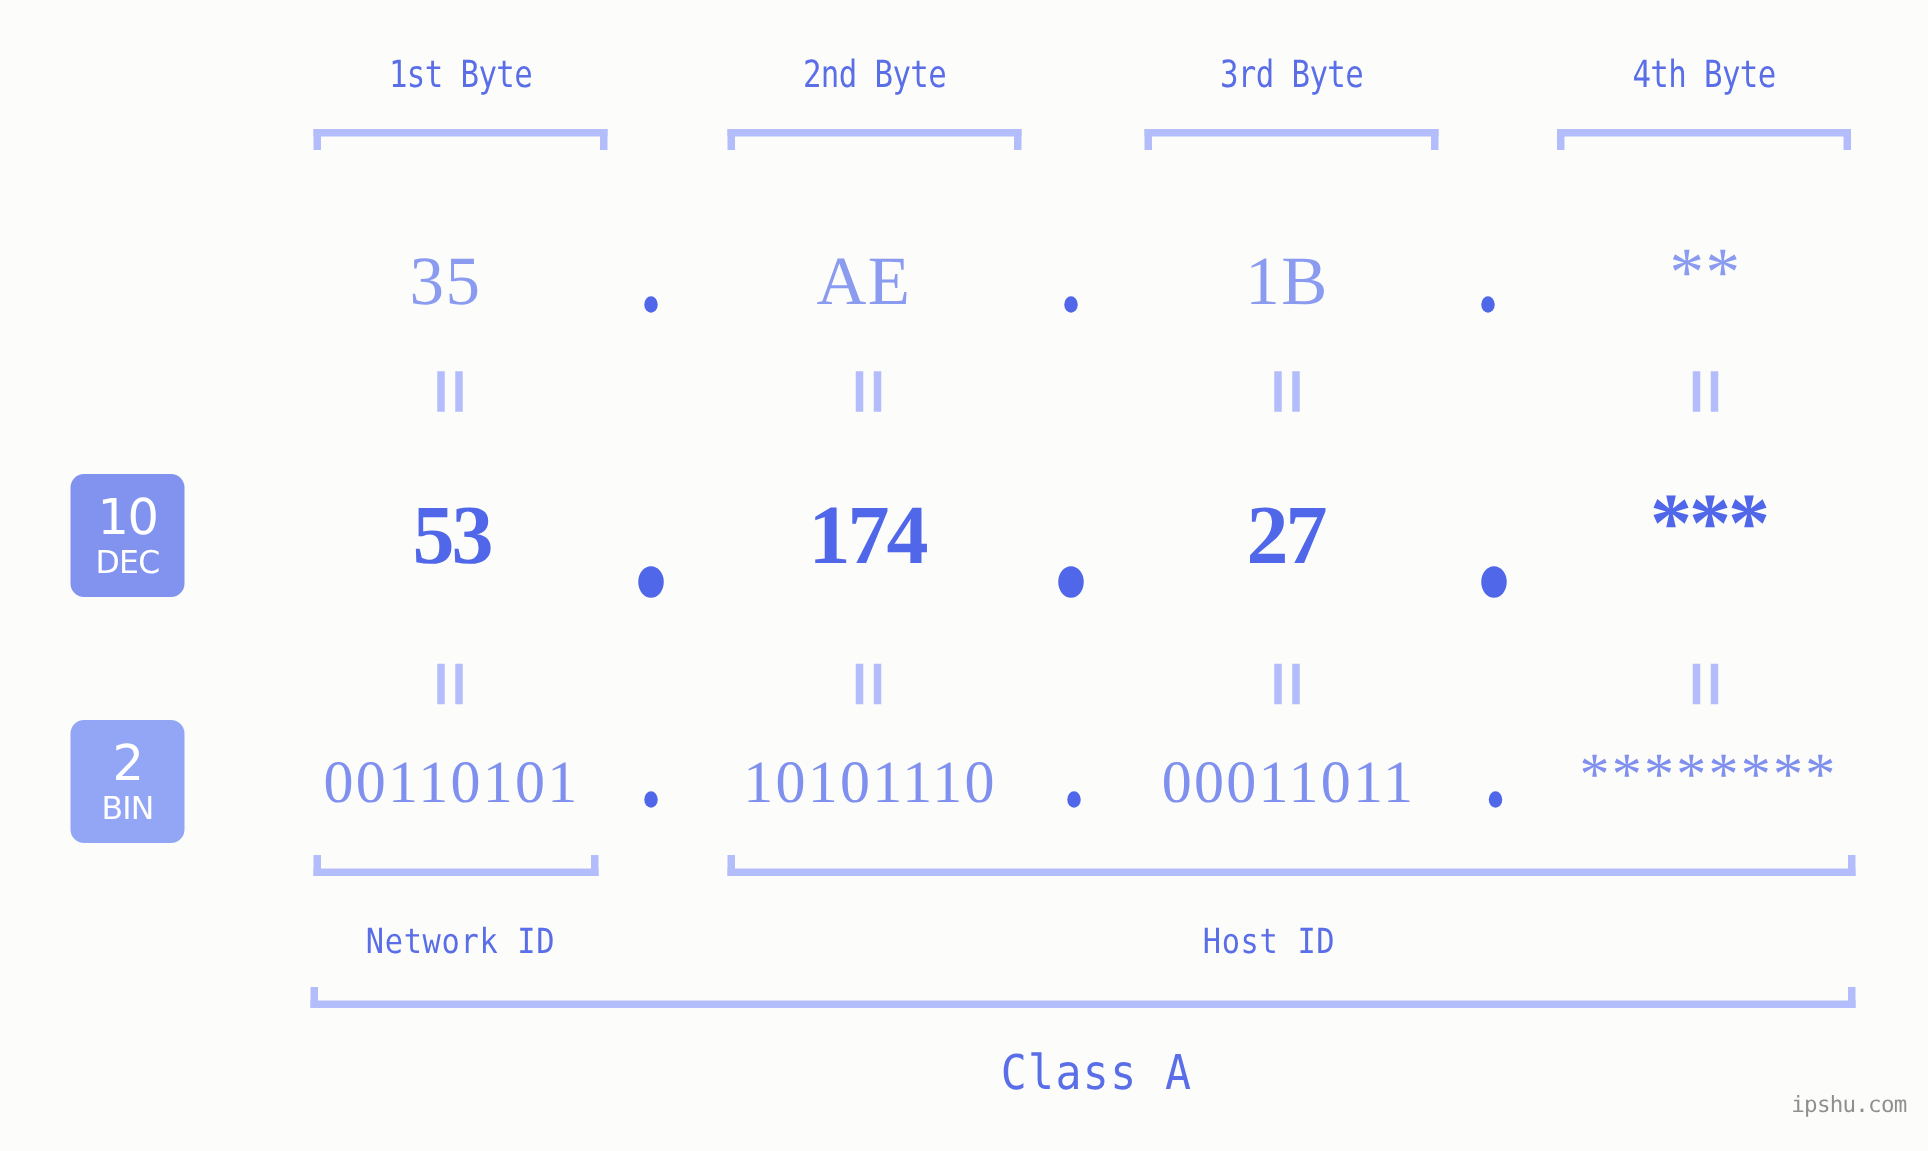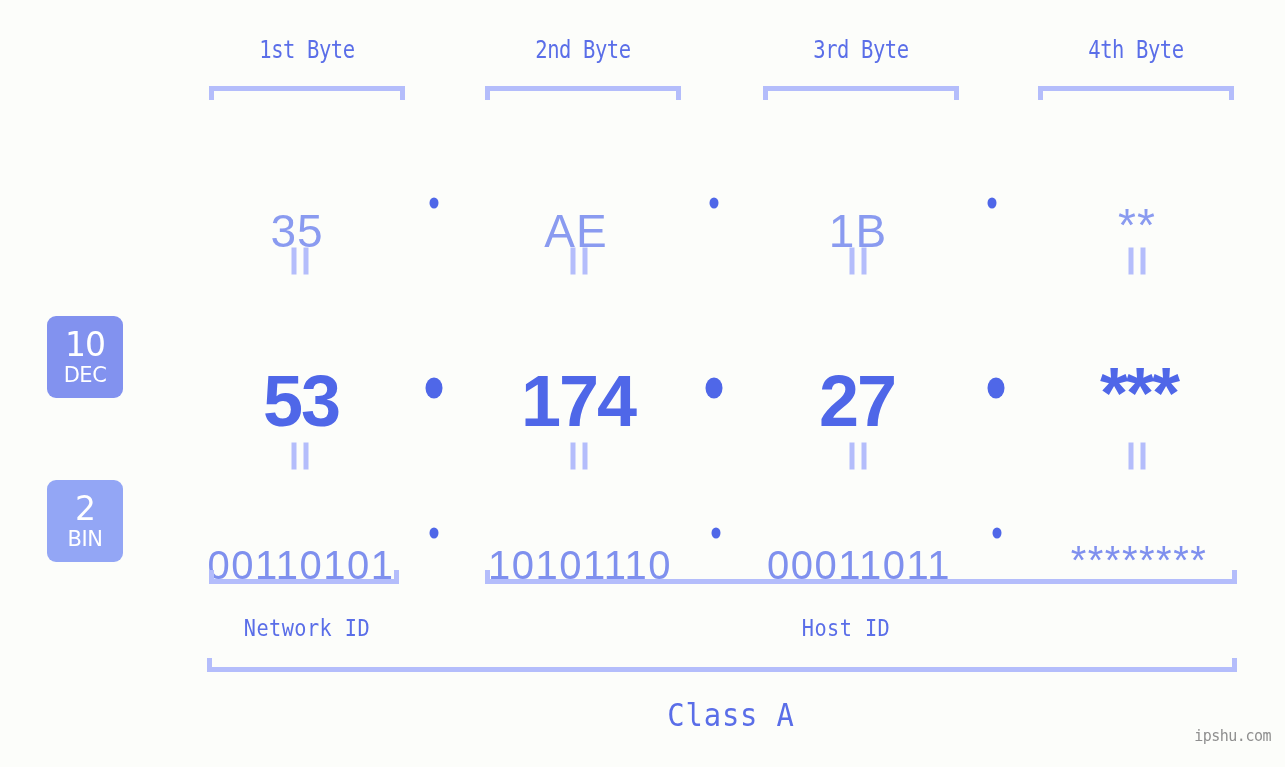--- a/index.html
+++ b/index.html
@@ -82,32 +82,31 @@
   .row {
     position: absolute;
     left: 0;
     width: 1285px;
     height: 0;
   }
   .cell {
     position: absolute;
     text-align: left;
     white-space: nowrap;
-    font-family: Liberation Sans, sans-serif;
+    font-family: Liberation Serif, serif;
     transform: translate(-50%, -50%);
-    margin-top: 44px;
   }
 
   .row-hex .cell {
     font-size: 46px;
     color: #8a9bf0;
     letter-spacing: 1px;
   }
   .row-dec .cell {
-    font-size: 72px;
+    font-size: 56px;
     color: #4f67e8;
     font-weight: 700;
     letter-spacing: -2px;
   }
   .row-bin .cell {
     font-size: 40px;
     color: #7f90ee;
     letter-spacing: 1.5px;
   }
 

